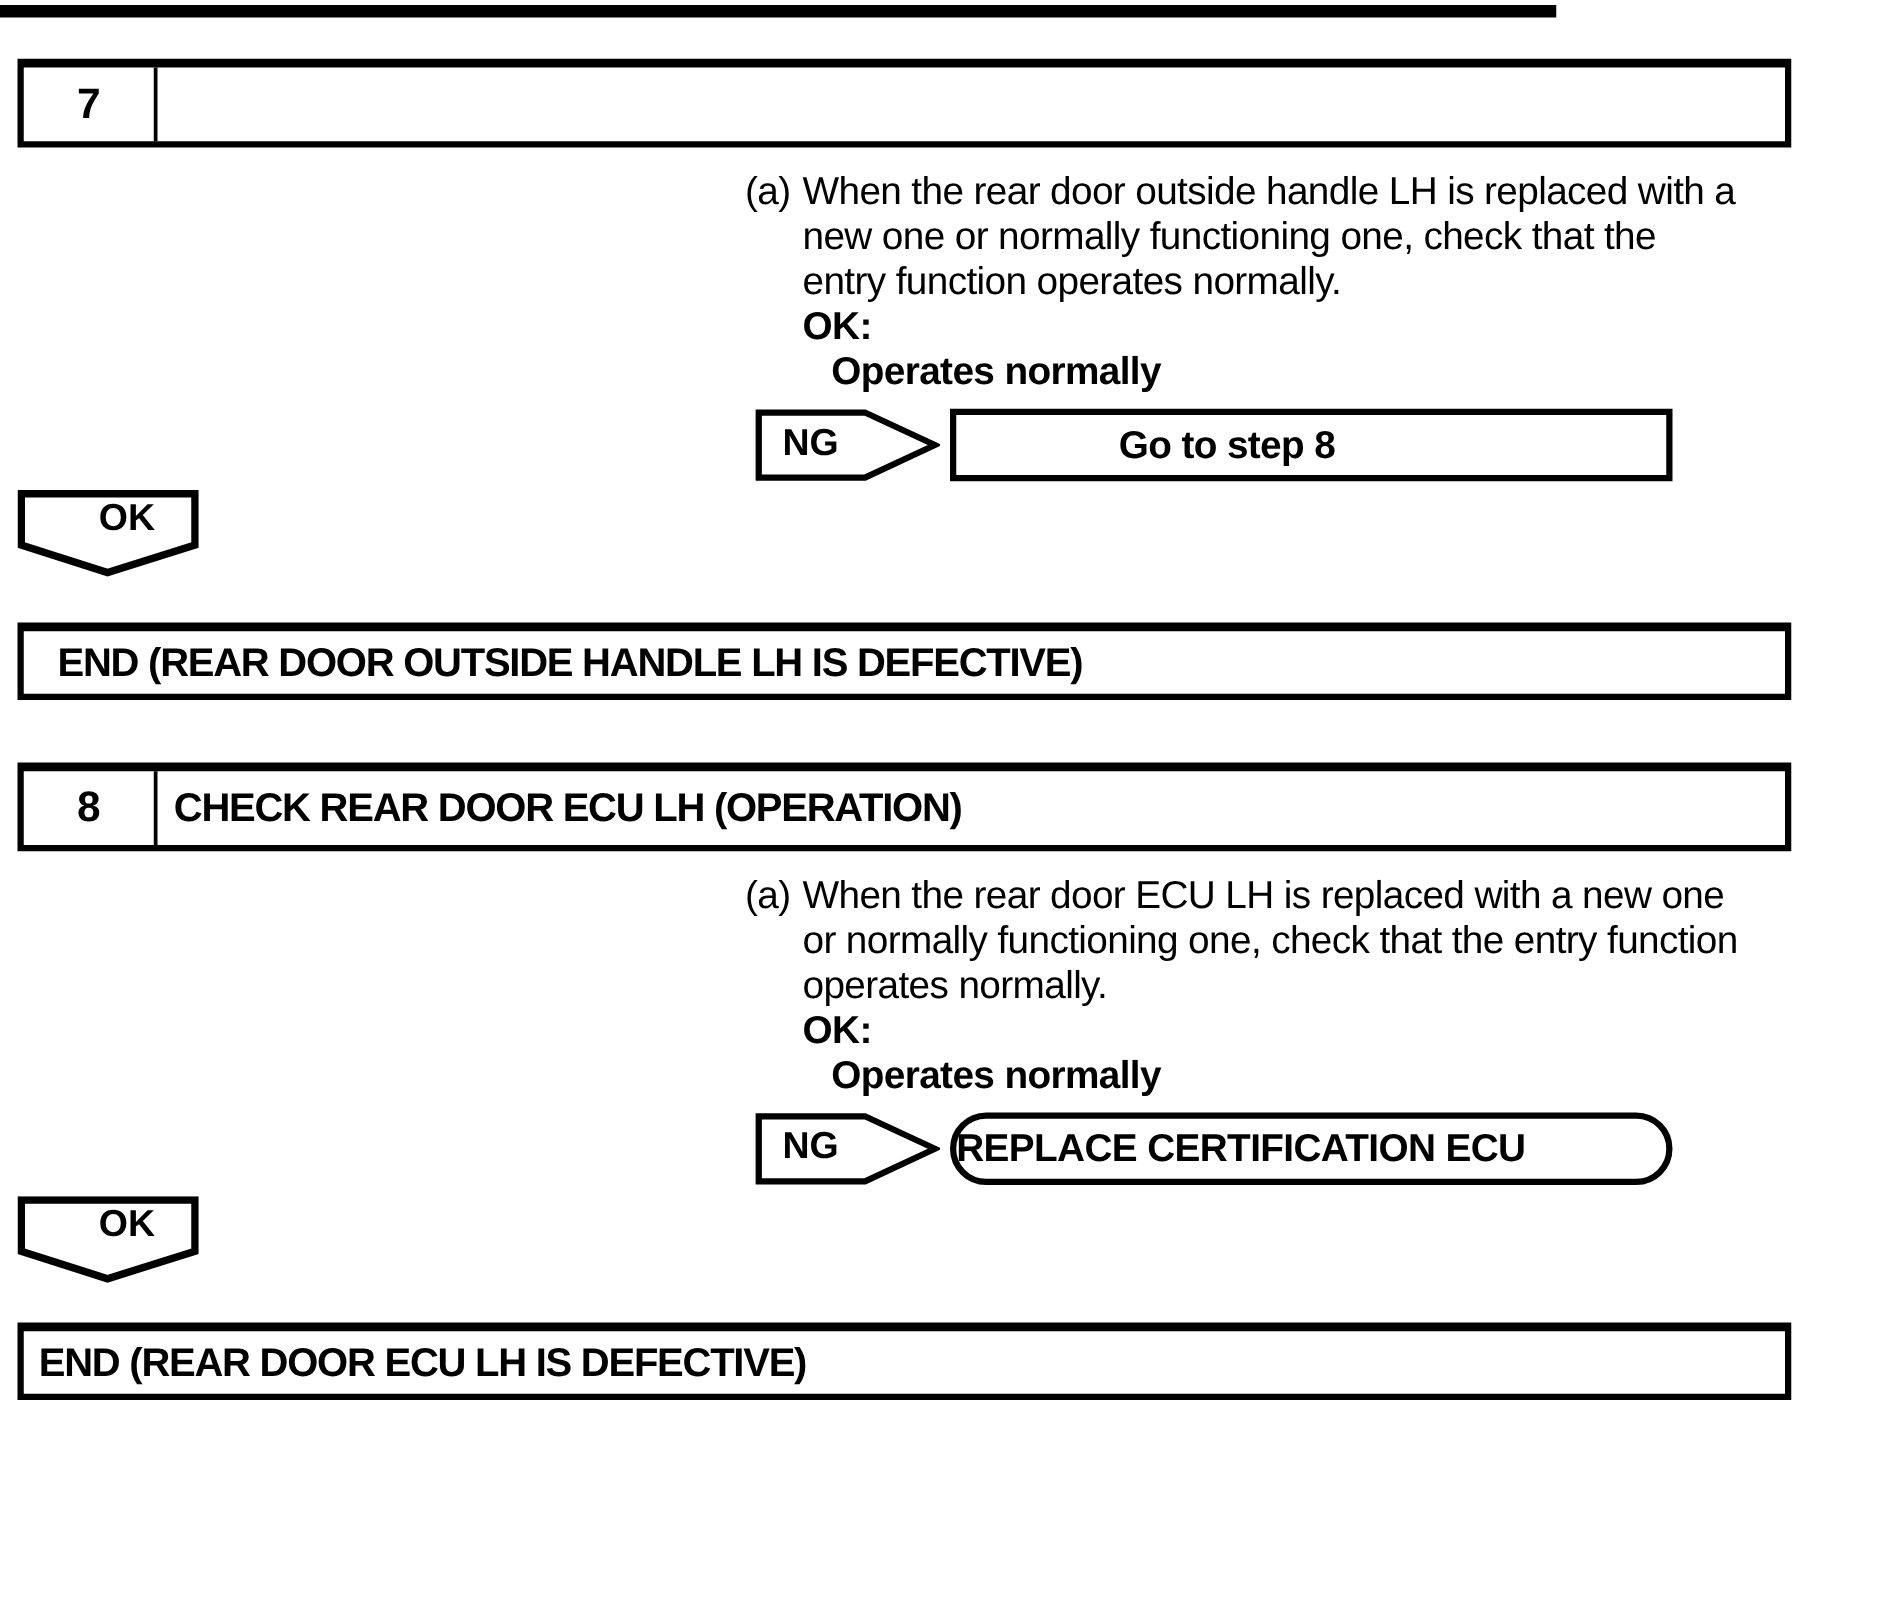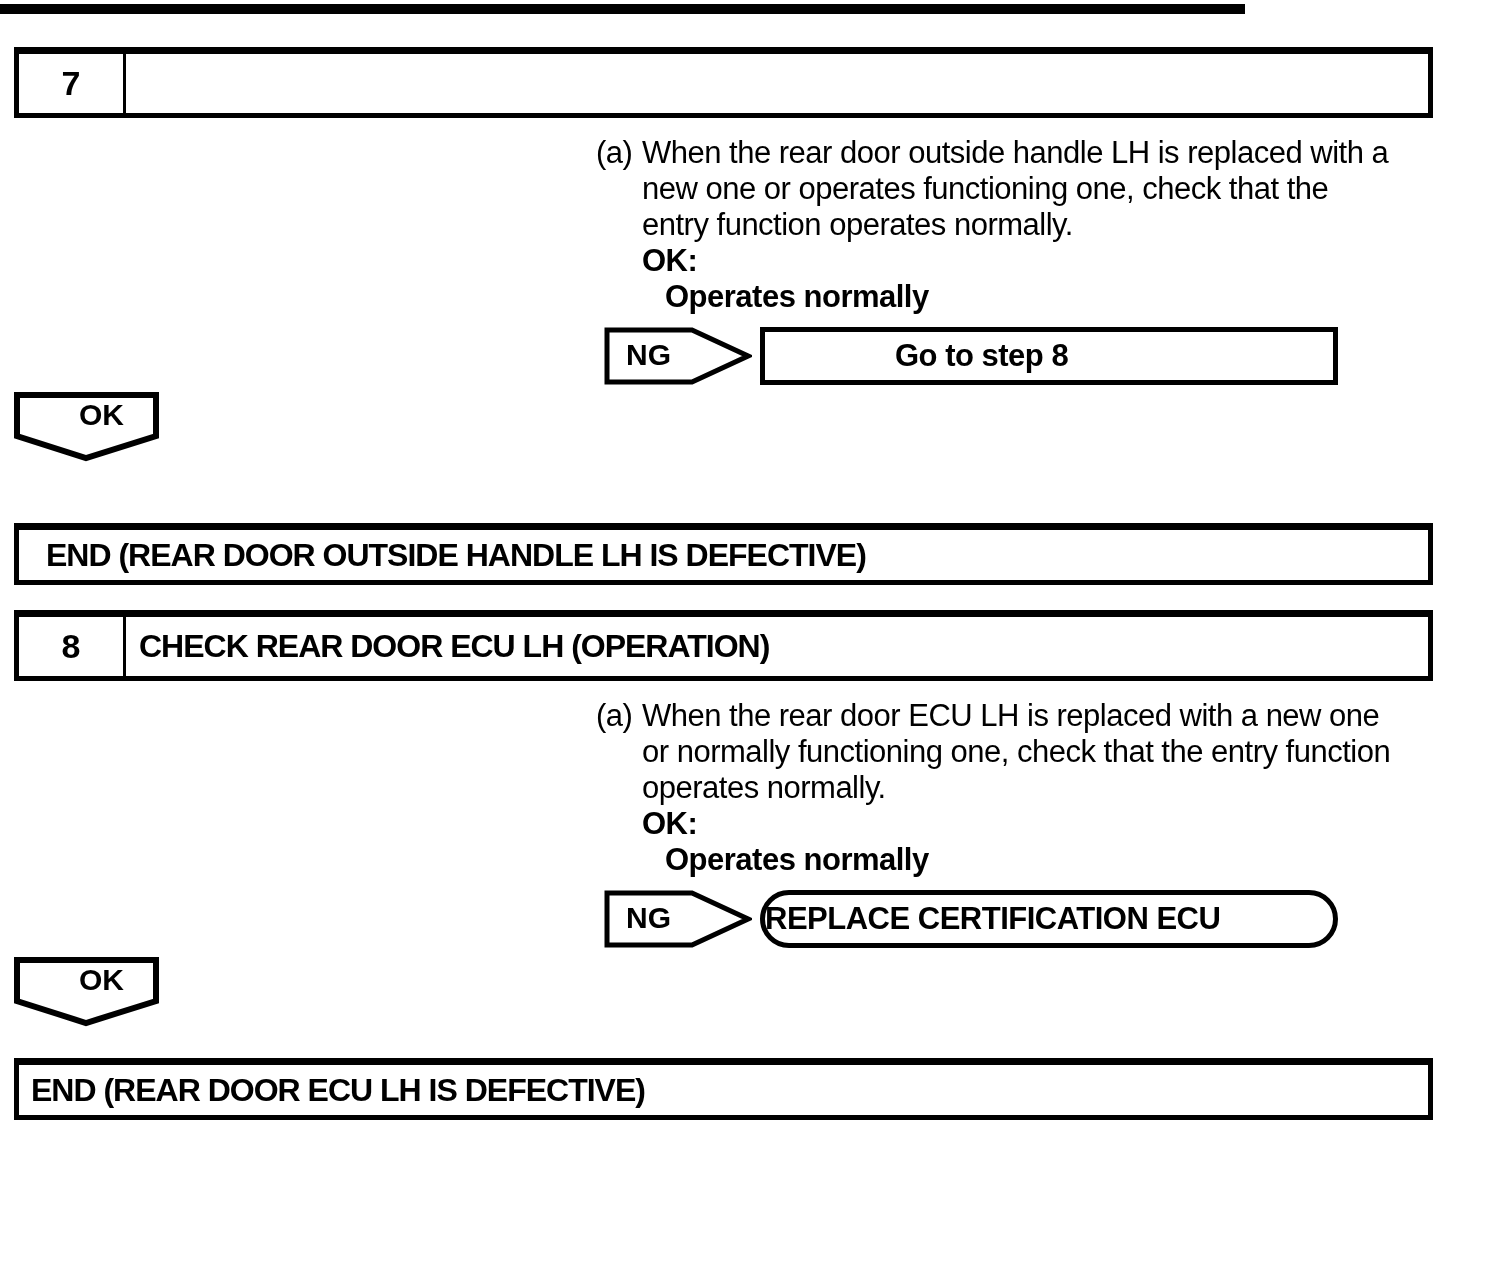--- a/index.html
+++ b/index.html
@@ -79,40 +79,40 @@
   }
 
   
   .end-box {
     position:absolute; left:14px; width:1419px; height:62px;
     border:5px solid #000; border-top-width:7px;
     box-sizing:border-box; background:#fff;
     display:flex; align-items:center; padding-left:12px;
     font-weight:bold; font-size:32px; letter-spacing:-1px; white-space:nowrap;
   }
-  #s7-end { top:523px;padding-left:27px; }
+  #s7-end { top:498px;padding-left:27px; }
   #s8-end { top:1058px; }
 </style>
 </head>
 <body>
 
 <div class="page">
 
   <div class="top-rule"></div>
 
   <div class="step-header" id="s7-header">
     <div class="step-num">7</div>
   </div>
 
   <div class="proc" id="s7-proc">
     <div class="proc-item">
       <div class="item-label">(a)</div>
       <div class="item-content">
         <div class="proc-line">When the rear door outside handle LH is replaced with a</div>
-        <div class="proc-line">new one or operates functioning one, check that the</div>
+        <div class="proc-line">new one or normally functioning one, check that the</div>
         <div class="proc-line">entry function operates normally.</div>
         <div class="ok-label">OK:</div>
         <div class="ok-criteria">Operates normally</div>
       </div>
     </div>
   </div>
 
   <div class="ng-shape" id="s7-ng">
     <svg width="148" height="58" viewBox="0 0 148 58">
       <polygon points="3,3 88,3 144,29 88,55 3,55" fill="#ffffff" stroke="#000000" stroke-width="5"></polygon>

